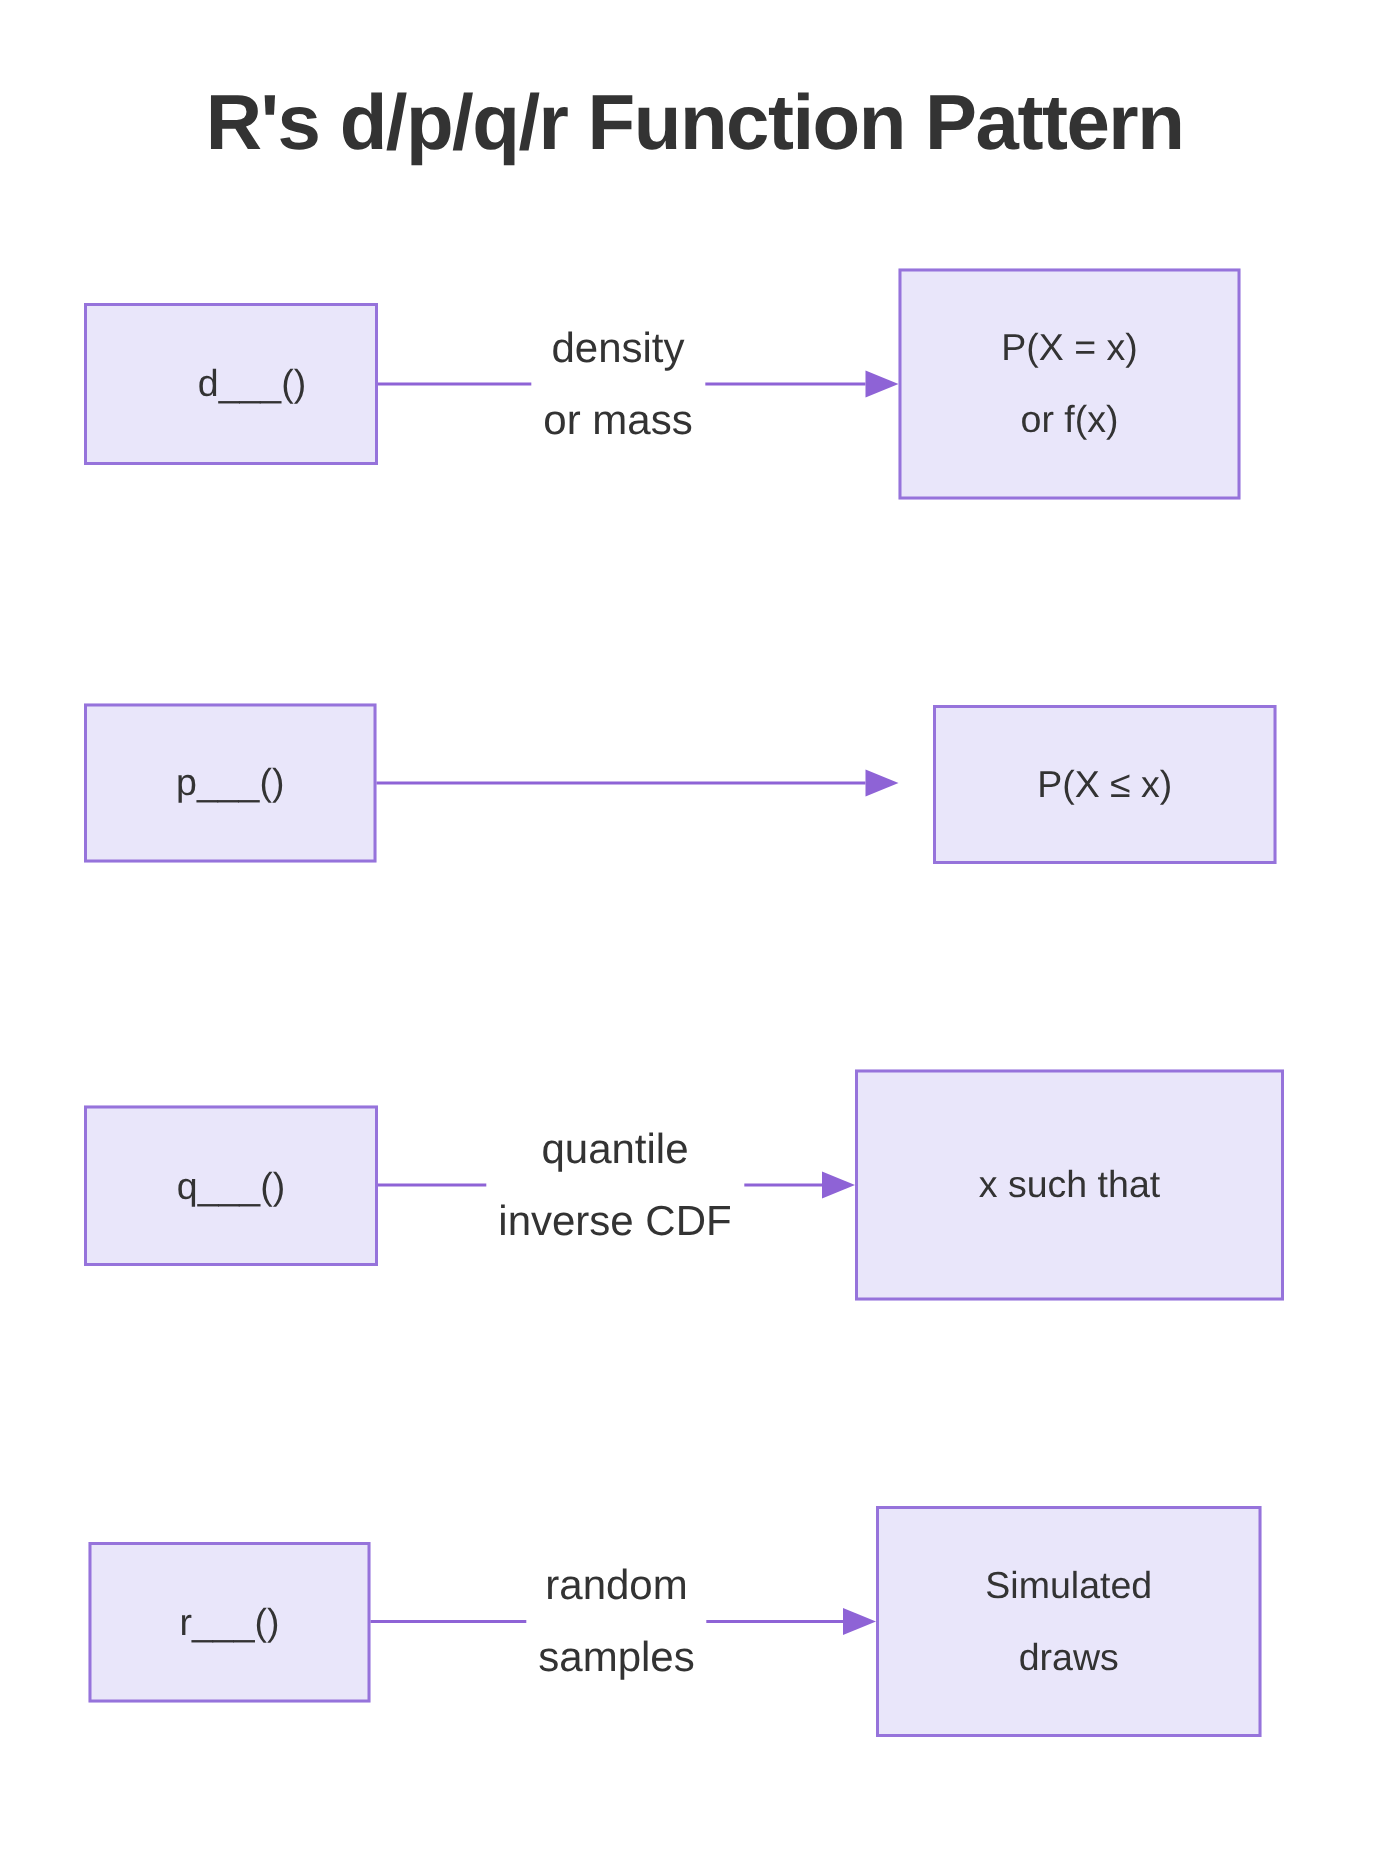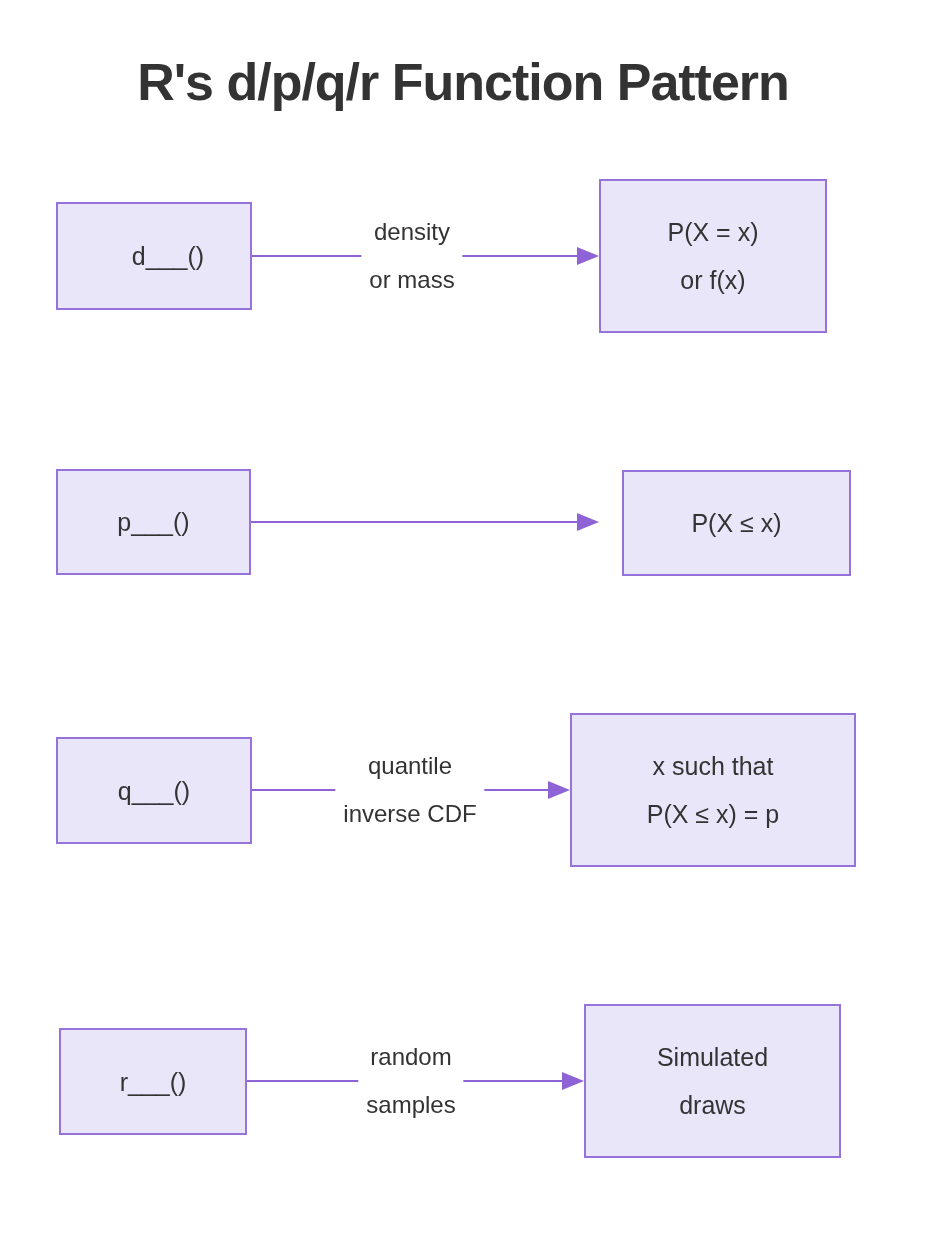--- a/index.html
+++ b/index.html
@@ -58,21 +58,21 @@
     width:0;height:0;
     border-top:9px solid transparent;
     border-bottom:9px solid transparent;
     border-left:22px solid var(--edge);
   }
   .edge-label{
     position:absolute;
     transform:translateX(-50%);
     background:var(--background);
     color:var(--text);
-    font-size:24px;
+    font-size:28px;
     line-height:48px;
     text-align:center;
     padding:0 8px;
     white-space:nowrap;
   }
 </style>
 </head>
 <body>
 
 <div class="canvas">
@@ -113,21 +113,20 @@
       <div class="node-line">q___()</div>
     </div>
     <div class="edge-line" style="left:252px;top:789px;width:296px;"></div>
     <div class="arrowhead" style="left:548px;top:781px;"></div>
     <div class="edge-label" style="left:410px;top:742px;">
       <div>quantile</div>
       <div>inverse CDF</div>
     </div>
     <div class="node" style="left:570px;top:713px;width:286px;height:154px;">
       <div class="node-line">x such that</div>
-      <div class="node-line">P(X ≤ x) = p</div>
     </div>
   </div>
 
   <div>
     <div class="node" style="left:59px;top:1028px;width:188px;height:107px;">
       <div class="node-line">r___()</div>
     </div>
     <div class="edge-line" style="left:247px;top:1080px;width:315px;"></div>
     <div class="arrowhead" style="left:562px;top:1072px;"></div>
     <div class="edge-label" style="left:411px;top:1033px;">

